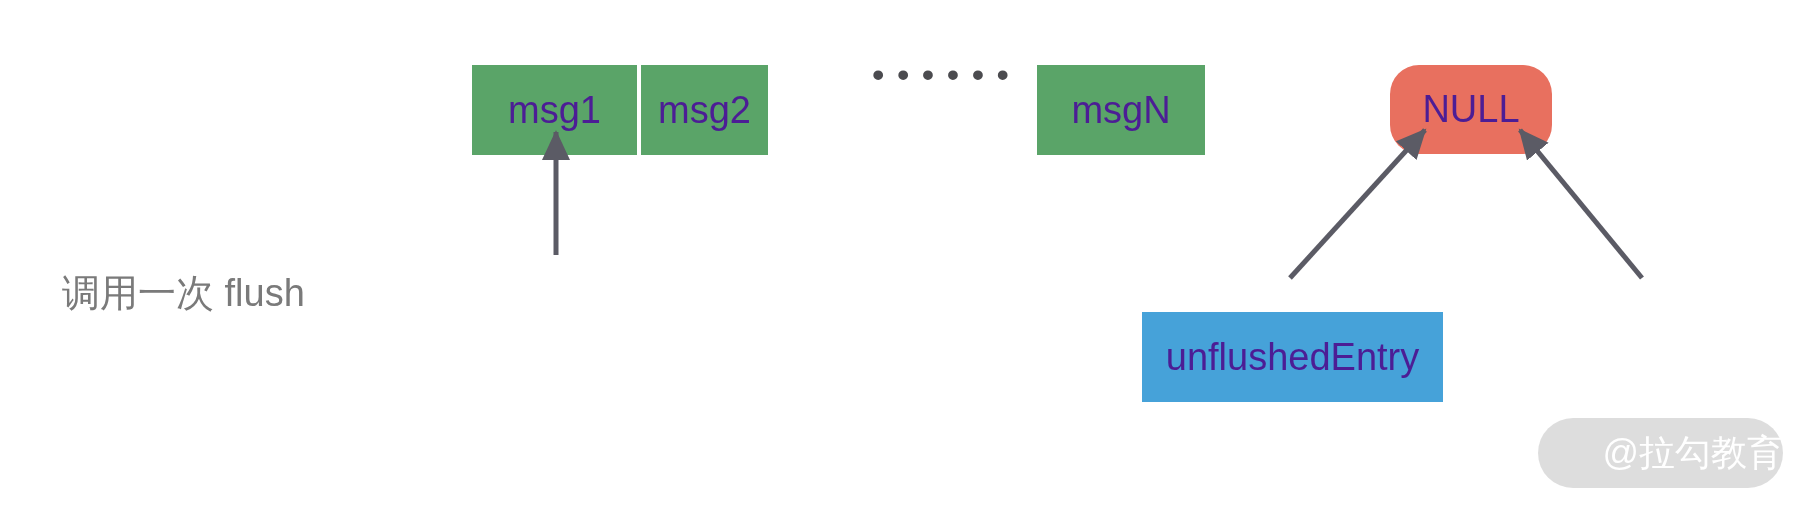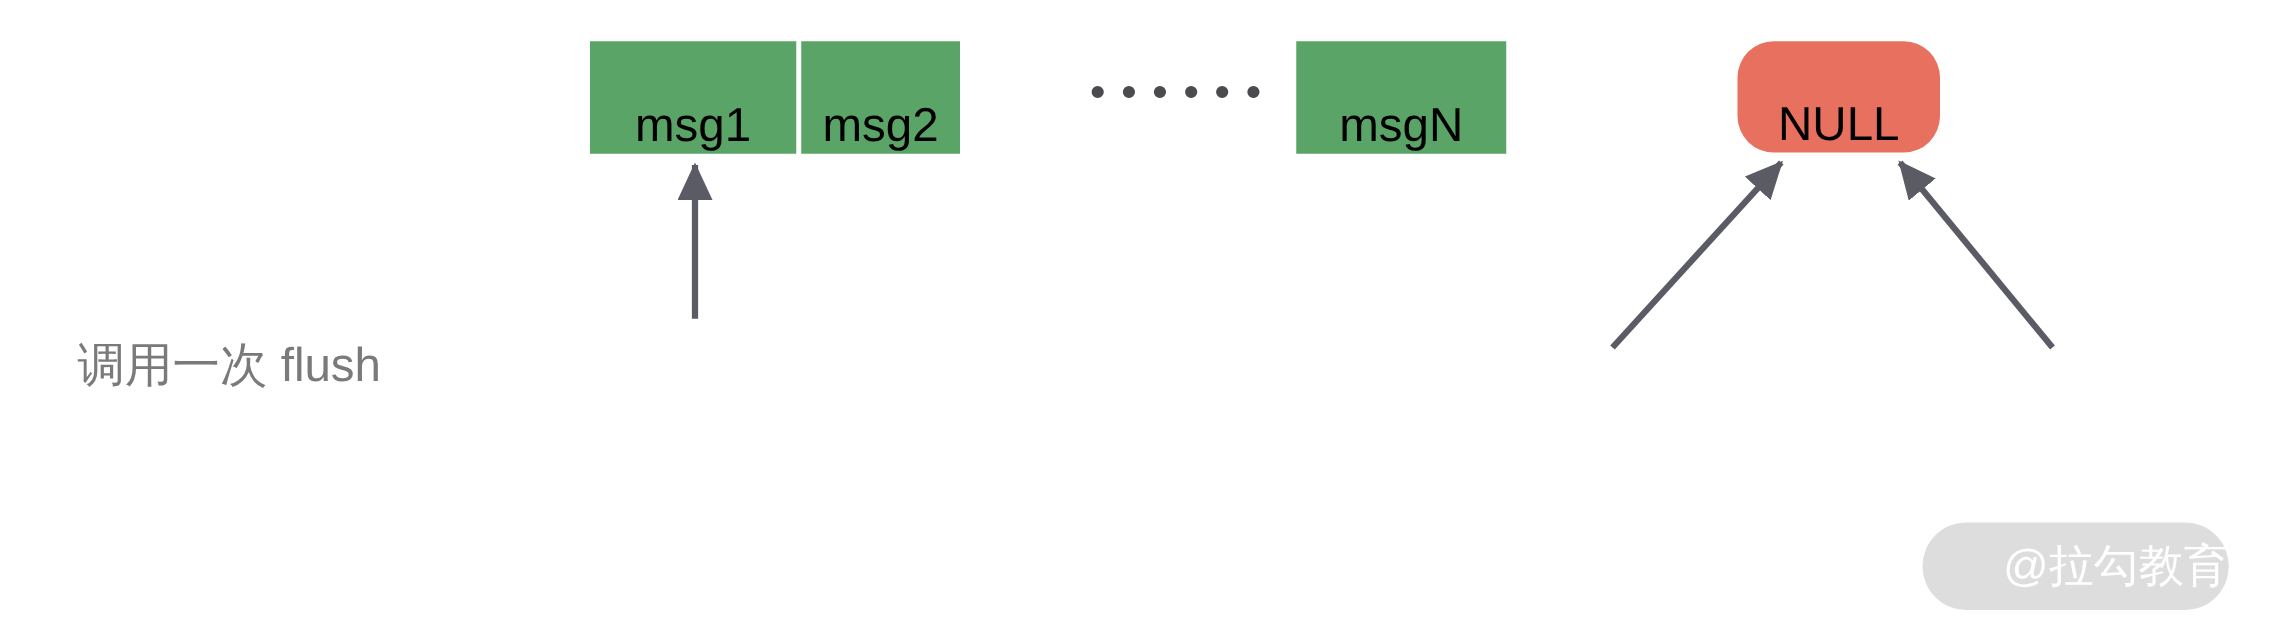--- a/index.html
+++ b/index.html
@@ -11,25 +11,26 @@
   .canvas {
     position: relative;
     width: 1818px;
     height: 515px;
     background: #ffffff;
     overflow: hidden;
   }
   .node {
     position: absolute;
     display: flex;
-    align-items: flex-end;
+    align-items: center;
     justify-content: center;
-    color: #000000;
+    color: #4c1d95;
     font-size: 38px;
     white-space: nowrap;
+    margin-top: 32px;
   }
   .msg-box  { background: var(--msg-green); }
   .null-box { background: var(--null-red); border-radius: 29px; }
   .ptr-box  { background: var(--pointer-blue); }
 
   #msg1 { left: 472px; top: 33px;  width: 165px; height: 90px; }
   #msg2 { left: 641px; top: 33px;  width: 127px; height: 90px; }
   #msgN { left: 1037px; top: 33px; width: 168px; height: 90px; }
   #nullbox { left: 1390px; top: 33px; width: 162px; height: 89px; }
 
@@ -99,20 +100,23 @@
   <div class="ellipsis">••••••</div>
 
   <div id="msgN" class="node msg-box">
     <span>msgN</span>
   </div>
 
   <div id="nullbox" class="node null-box">
     <span>NULL</span>
   </div>
 
+  <div id="unflushed" class="node ptr-box">
+    <span>unflushedEntry</span>
+  </div>
 
   <svg class="arrows" viewBox="0 0 1818 515" xmlns="http://www.w3.org/2000/svg">
     <defs>
       <marker id="ah" markerWidth="7" markerHeight="6.4" refX="5.6" refY="2.8" orient="auto" markerUnits="strokeWidth">
         <path class="head" d="M0,0 L6,2.8 L0,5.6 Z"></path>
       </marker>
     </defs>
 
     <line x1="556" y1="255" x2="556" y2="132" marker-end="url(#ah)"></line>
 

